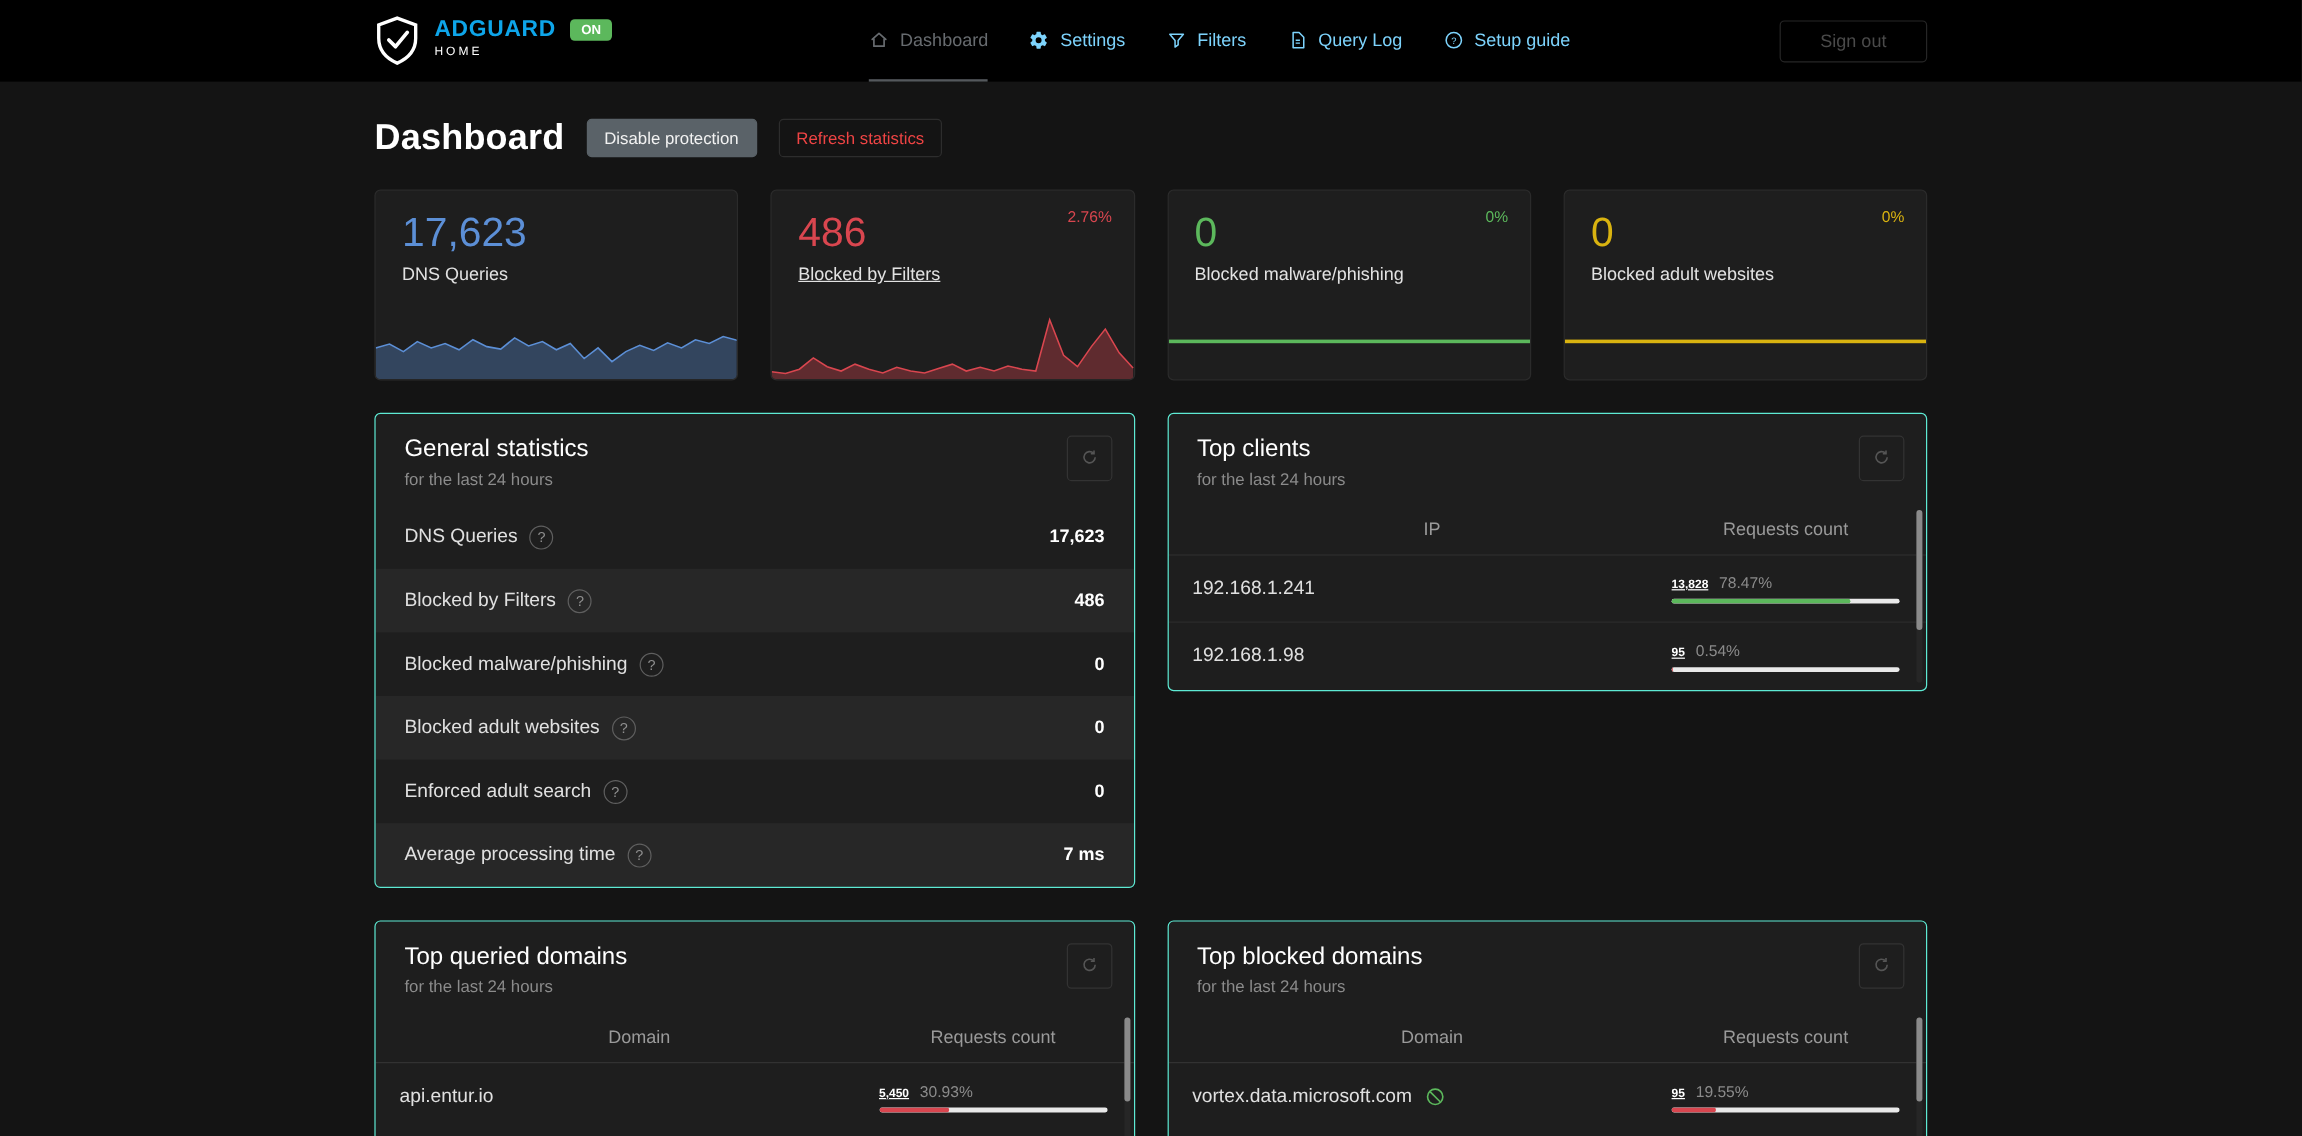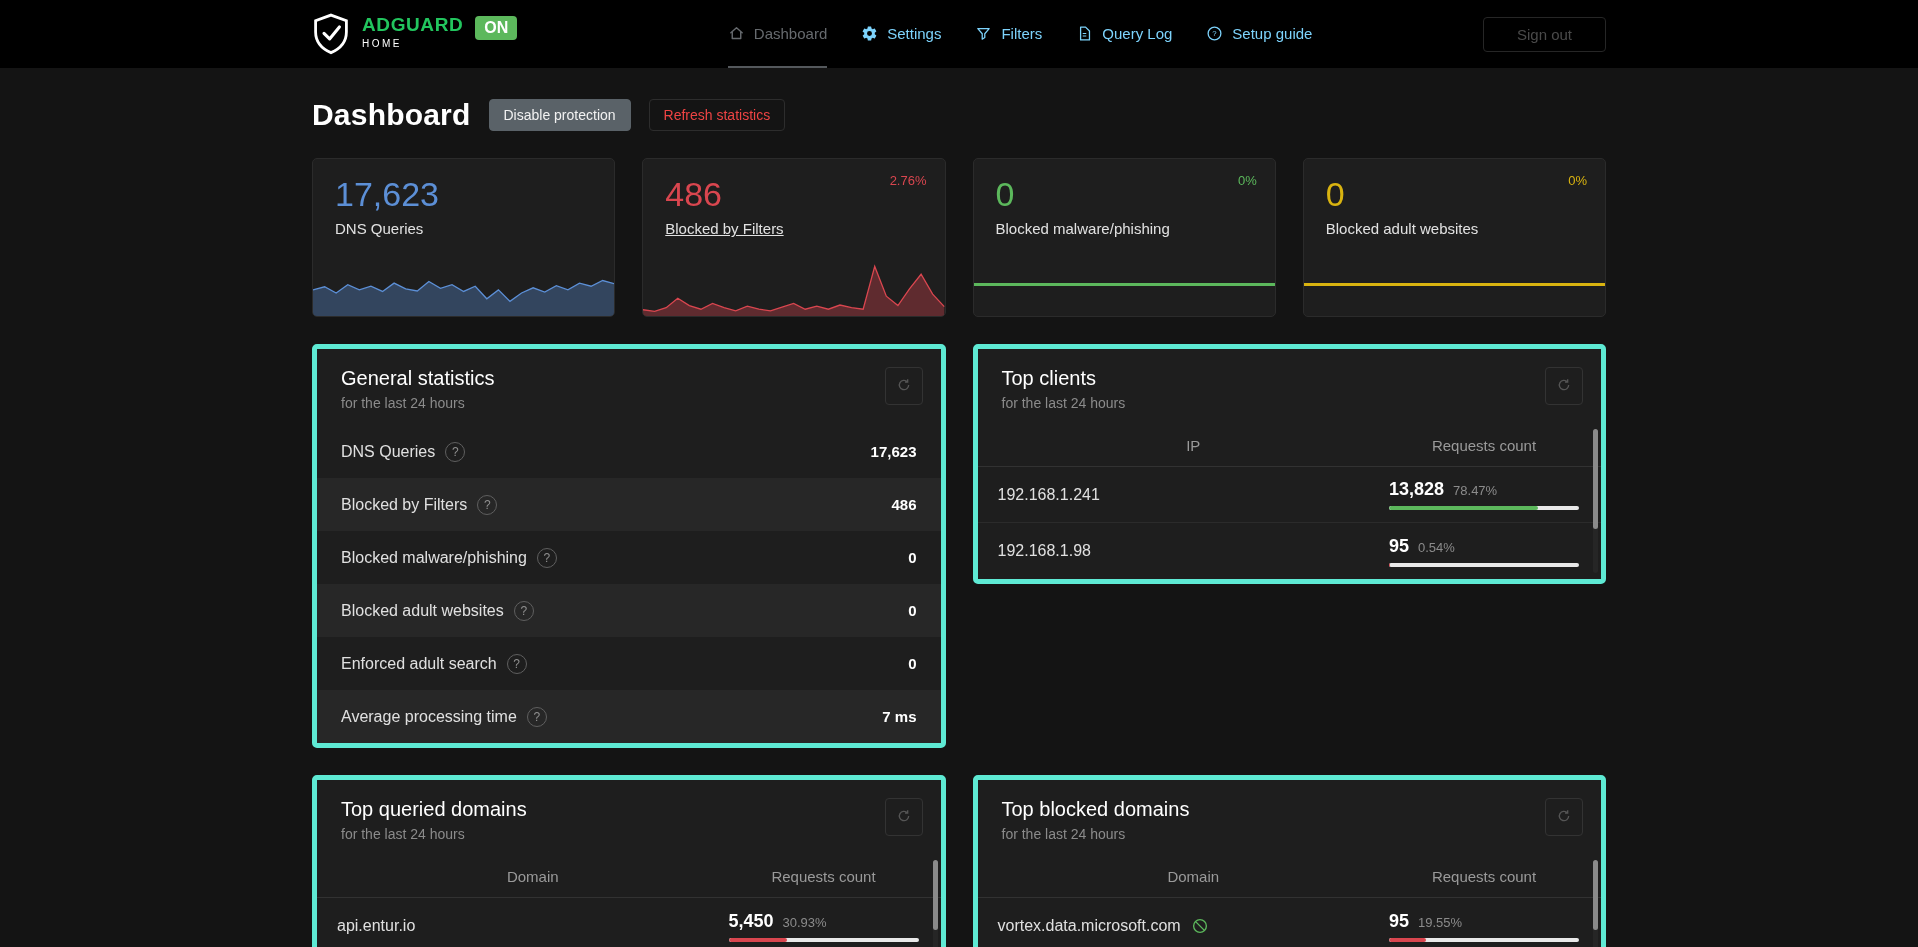--- a/index.html
+++ b/index.html
@@ -8,23 +8,23 @@
     background: #141414;
     color: #e6e6e6;
     font-family: "Liberation Sans", sans-serif;
   }
   
   .navbar { height: 68px; background: #000; }
   .nav-inner { width: 1294px; height: 100%; margin: 0 auto; display: flex; align-items: center; }
   .brand { display: flex; align-items: flex-start; gap: 12px; cursor: pointer; }
   .logo svg { width: 38px; height: 42px; display: block; }
   .brand-text { display: flex; flex-direction: column; justify-content: center; margin-top: 2px; }
-  .brand-name { font-size: 19px; font-weight: 700; letter-spacing: 0.6px; color: #22c55e; line-height: 1.05; }
+  .brand-name { font-size: 19px; font-weight: 700; letter-spacing: 0.6px; color: #0ea5e9; line-height: 1.05; }
   .brand-sub { font-size: 10px; letter-spacing: 2.5px; color: #fff; margin-top: 3px; }
-  .on-badge { background: #5cb85c; color: #fff; font-size: 16px; font-weight: 700;
+  .on-badge { background: #5cb85c; color: #fff; font-size: 11px; font-weight: 700;
               padding: 3px 9px; border-radius: 4px; margin-top: 3px; }
   .menu { flex: 1; display: flex; justify-content: center; gap: 34px; height: 100%; margin-left: 40px; }
   .nav-item { display: flex; align-items: center; gap: 9px; height: 100%; color: #7dd3fc;
               font-size: 15px; cursor: pointer; text-decoration: none; border-bottom: 2px solid transparent; }
   .nav-item svg { width: 17px; height: 17px; display: block; }
   .nav-item.active { color: #676b6f; border-bottom-color: #54585c; }
   .signout { margin-left: auto; background: transparent; color: #4a4a4a; font-size: 15px;
              font-family: inherit; padding: 8px 33px; border: 1px solid #262626; border-radius: 4px; cursor: pointer; }
 
   
@@ -42,21 +42,21 @@
   .stat-value { font-size: 34px; line-height: 1.15; font-weight: 400; }
   .stat-label { font-size: 15px; color: #e2e2e2; margin-top: 6px; display: inline-block; }
   .stat-label.link { text-decoration: underline; cursor: pointer; }
   .stat-pct { position: absolute; top: 14px; right: 18px; font-size: 13px; }
   .sparkline { position: absolute; left: 0; right: 0; bottom: 0; height: 58px; }
   .sparkline svg { width: 100%; height: 100%; display: block; }
   .flat-line { position: absolute; left: 0; right: 0; bottom: 30px; height: 3px; }
 
   
   .panel-row { display: grid; grid-template-columns: 1fr 1fr; gap: 27px; margin-top: 27px; align-items: start; }
-  .panel { position: relative; background: #1e1e1e; border: 5px solid #5eead4; border-radius: 5px; overflow: hidden; }
+  .panel { position: relative; background: #1e1e1e; border: 1px solid #5eead4; border-radius: 5px; overflow: hidden; }
   .panel-tall { height: 430px; }
   .card-head { display: flex; justify-content: space-between; align-items: flex-start; padding: 18px 18px 14px 24px; }
   .card-title { font-size: 20px; color: #fff; }
   .card-sub { font-size: 14px; color: #8b8b8b; margin-top: 5px; }
   .refresh-btn { width: 38px; height: 38px; border: 1px solid #333; background: transparent; border-radius: 4px;
                  color: #555; display: flex; align-items: center; justify-content: center; cursor: pointer; }
   .refresh-btn svg { width: 16px; height: 16px; }
 
   
   .gs-row { display: flex; align-items: center; justify-content: space-between; height: 53px; padding: 0 24px; }
@@ -71,21 +71,21 @@
   .t-head { display: flex; align-items: center; height: 42px; border-bottom: 1px solid rgba(255,255,255,0.09);
             color: #9a9a9a; font-size: 15px; padding-left: 20px; }
   .t-head-left { flex: 1; text-align: center; }
   .t-head-right { width: 190px; margin-right: 22px; text-align: center; }
   .t-row { display: flex; align-items: center; height: 56px; border-bottom: 1px solid rgba(255,255,255,0.06); padding-left: 20px; }
   .t-row:last-child { border-bottom: none; }
   .t-left { flex: 1; font-size: 16px; color: #e0e0e0; display: flex; align-items: center; gap: 10px; cursor: pointer; }
   .t-left .blocked-icon svg { width: 18px; height: 18px; display: block; }
   .t-right { width: 190px; margin-right: 22px; }
   .t-nums { display: flex; align-items: baseline; gap: 9px; }
-  .t-count { font-weight: 700; font-size: 18px; color: #fff; }
+  .t-count { font-weight: 700; font-size: 10px; color: #fff; text-decoration: underline; }
   .t-pct { font-size: 13px; color: #8b8b8b; }
   .bar { height: 4px; background: #e9e9e9; border-radius: 2px; margin-top: 6px; overflow: hidden; }
   .bar-fill { height: 100%; border-radius: 2px; }
 
   
   .fake-scrollbar { position: absolute; right: 3px; top: 80px; bottom: 6px; width: 5px; background: #262626; border-radius: 3px; }
   .fake-scrollbar .thumb { width: 100%; background: #8a8a8a; border-radius: 3px; }
   .thumb-lg { height: 100px; }
   .thumb-sm { height: 70px; }
 </style>

